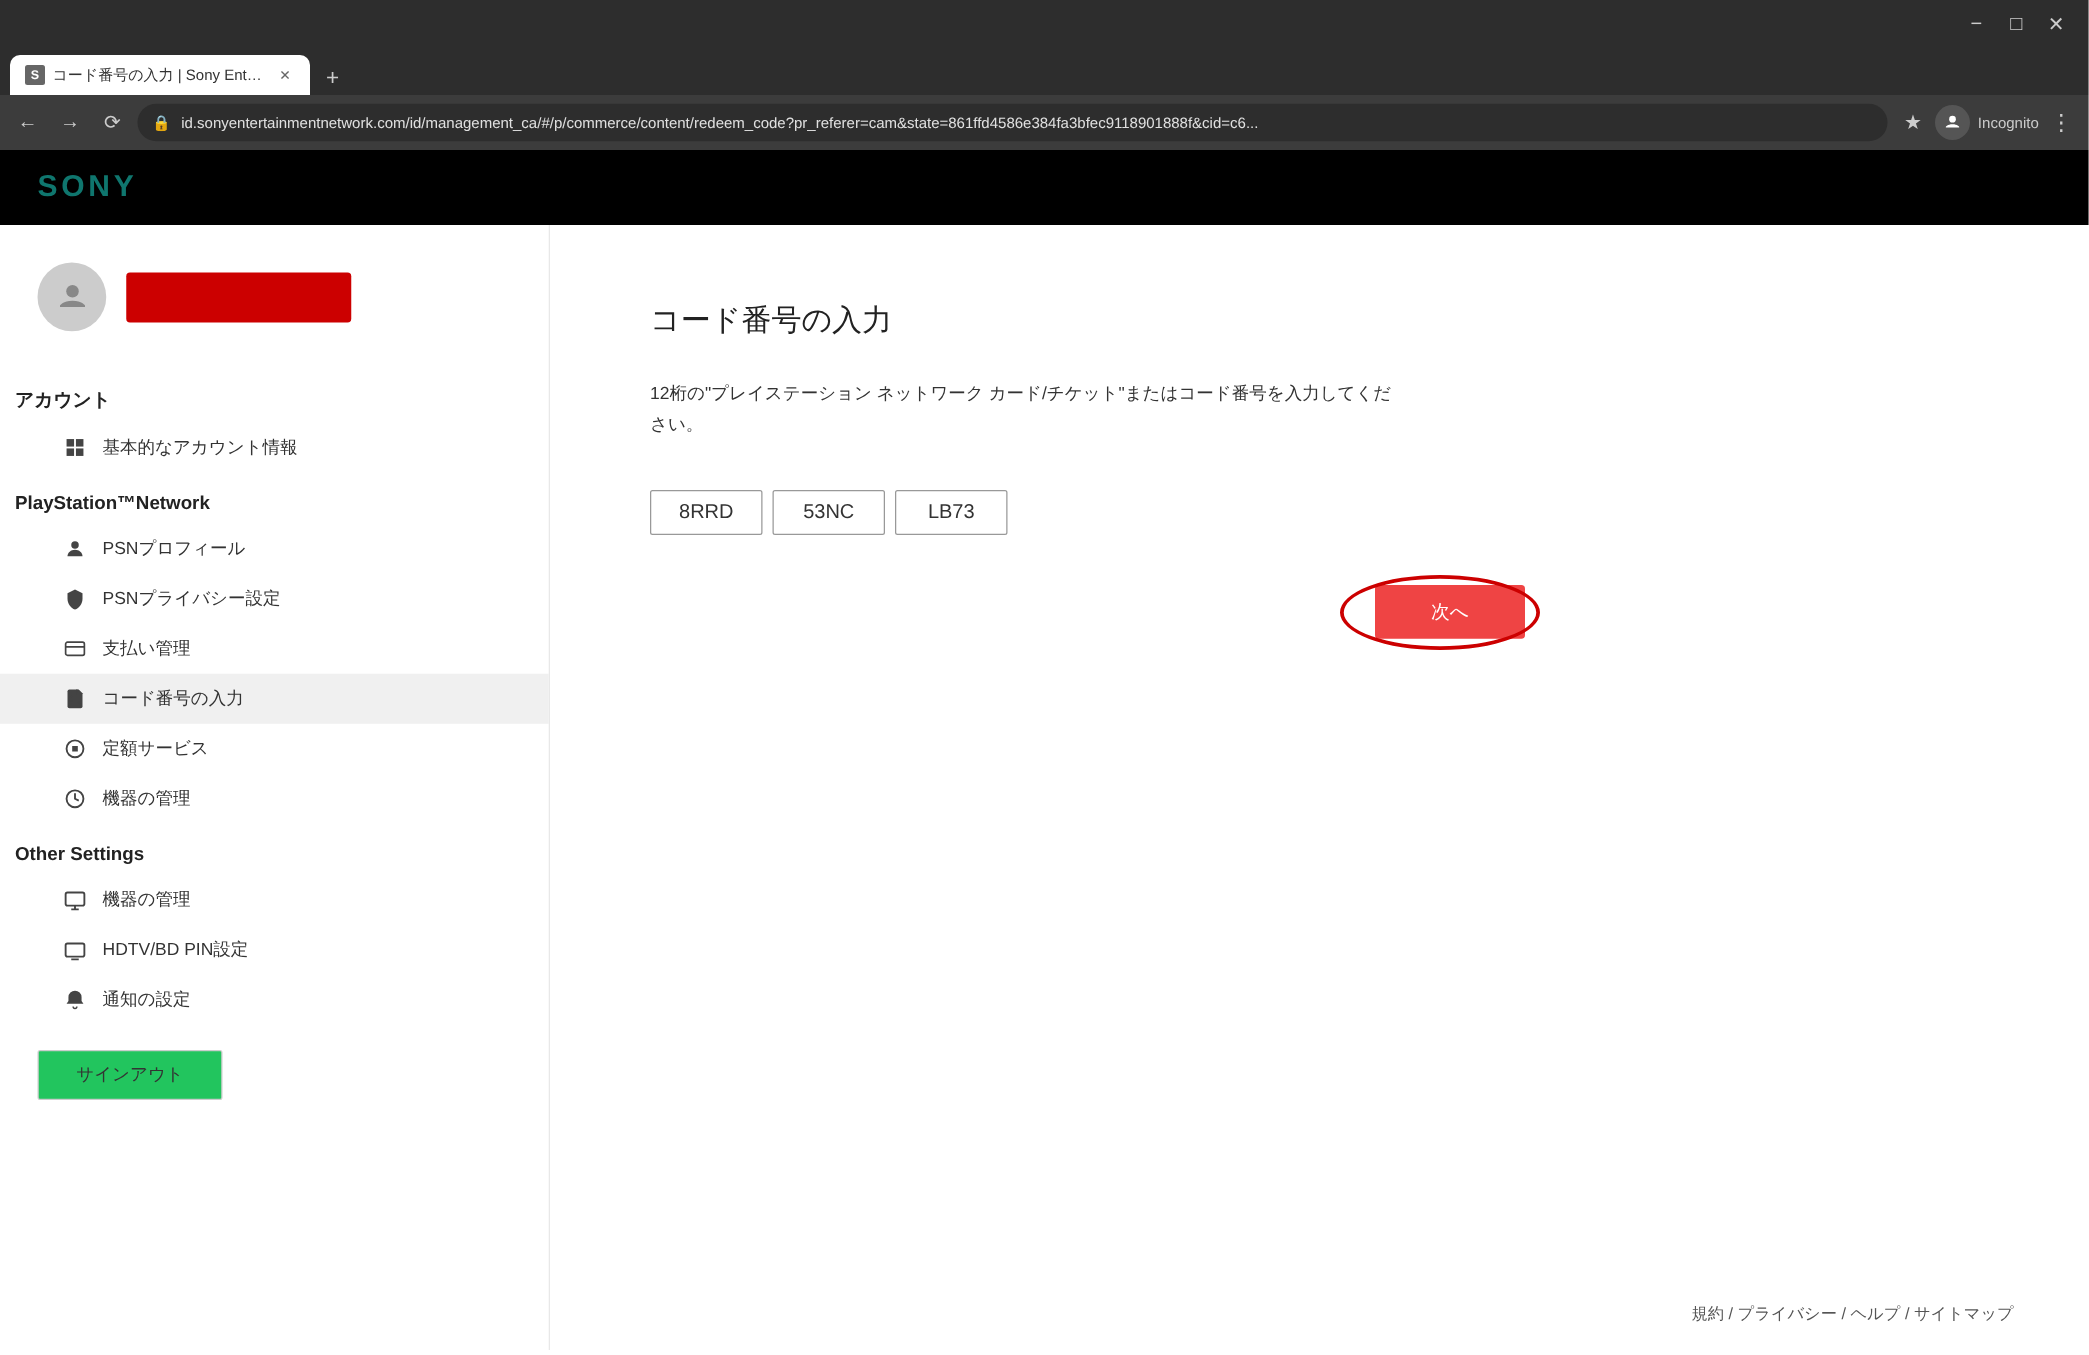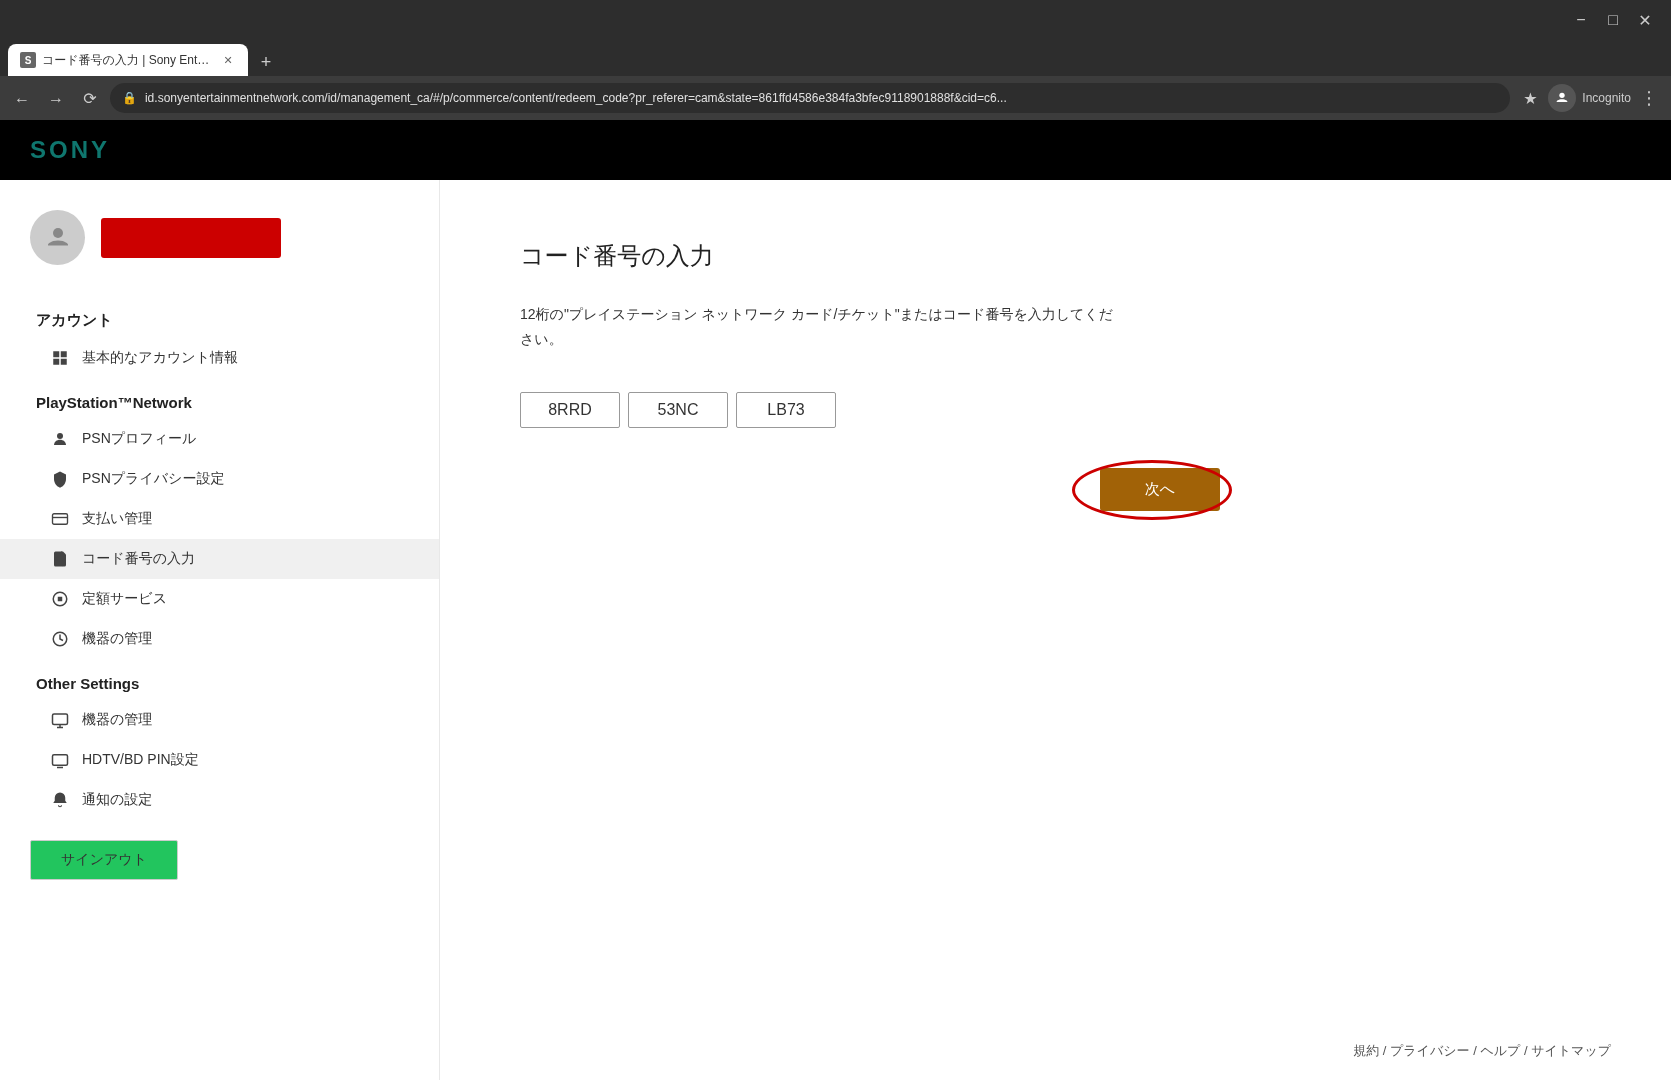--- a/index.html
+++ b/index.html
@@ -182,21 +182,21 @@
     .username-bar {
       height: 40px;
       width: 180px;
       background: #cc0000;
       border-radius: 3px;
     }
     .section-label {
       font-size: 15px;
       font-weight: bold;
       color: #222;
-      padding: 8px 30px 8px 36px;
+      padding: 8px 30px 8px 12px;
       margin-top: 8px;
     }
     .nav-item {
       display: flex;
       align-items: center;
       padding: 10px 30px 10px 50px;
       gap: 12px;
       cursor: pointer;
       font-size: 14px;
       color: #333;
@@ -245,34 +245,34 @@
     }
     .code-inputs {
       display: flex;
       gap: 8px;
       margin-bottom: 40px;
     }
     .code-input-box {
       border: 1px solid #999;
       padding: 8px 16px;
       font-size: 16px;
-      width: 100px;
+      width: 90px;
       text-align: center;
       border-radius: 2px;
       color: #333;
     }
     .next-btn-wrapper {
       display: flex;
       justify-content: flex-end;
       margin-bottom: 30px;
       position: relative;
       max-width: 700px;
     }
     .next-btn {
-      background: #a16207;
+      background: #ef4444;
       color: #fff;
       border: none;
       padding: 12px 40px;
       font-size: 15px;
       cursor: pointer;
       border-radius: 3px;
       min-width: 120px;
     }
     .circle-highlight {
       position: absolute;

